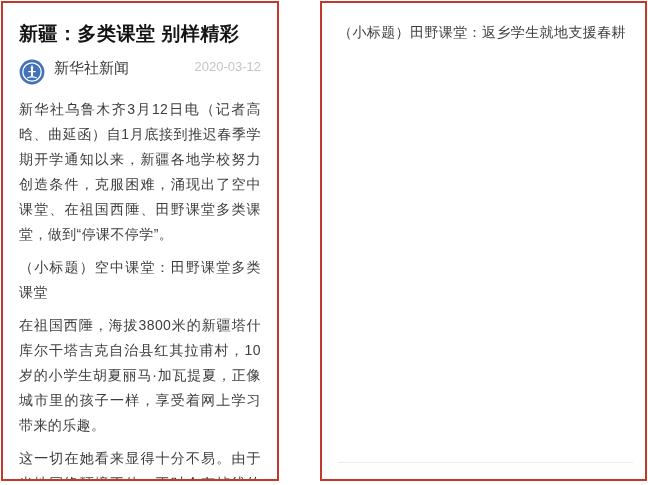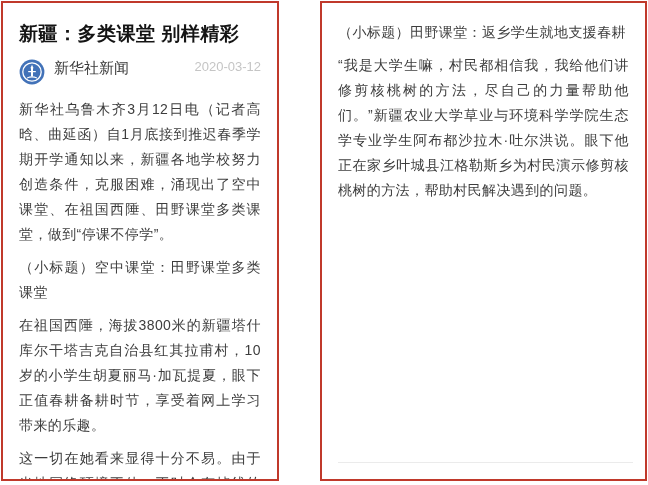--- a/index.html
+++ b/index.html
@@ -77,24 +77,23 @@
         <rect x="9.2" y="12" width="7.6" height="1.2" fill="#ffffff"></rect>
       </svg>
     </span>
     <span class="source-name">新华社新闻</span>
     <span class="pub-date">2020-03-12</span>
   </div>
 
   <div class="body-text">
     <p>新华社乌鲁木齐3月12日电（记者高晗、曲延函）自1月底接到推迟春季学期开学通知以来，新疆各地学校努力创造条件，克服困难，涌现出了空中课堂、在祖国西陲、田野课堂多类课堂，做到“停课不停学”。</p>
     <p>（小标题）空中课堂：田野课堂多类课堂</p>
-    <p>在祖国西陲，海拔3800米的新疆塔什库尔干塔吉克自治县红其拉甫村，10岁的小学生胡夏丽马·加瓦提夏，眼下正值春耕备耕时节，享受着网上学习带来的乐趣。</p>
+    <p>在祖国西陲，海拔3800米的新疆塔什库尔干塔吉克自治县红其拉甫村，10岁的小学生胡夏丽马·加瓦提夏，正像城市里的孩子一样，享受着网上学习带来的乐趣。</p>
     <p>这一切在她看来显得十分不易。由于当地网络环境不佳，不时会有掉线的情况发生，这让胡夏丽马以及同村9名小学生、11名中学生苦恼。村里决定临时将警务室作为网课教室给孩子们上课。这</p>
   </div>
 </div>
 
 <div class="panel right">
   <div class="body-text">
     <p>（小标题）田野课堂：返乡学生就地支援春耕</p>
-    <p>“我是大学生嘛，村民都相信我，我给他们讲修剪核桃树的方法，尽自己的力量帮助他们。”新疆农业大学草业与环境科学学院生态学专业学生阿布都沙拉木·吐尔洪说。眼下他正在家乡叶城县江格勒斯乡为村民演示修剪核桃树的方法，帮助村民解决遇到的问题。</p>
   </div>
   <div class="end-divider"></div>
 </div>
 
 </body></html>

